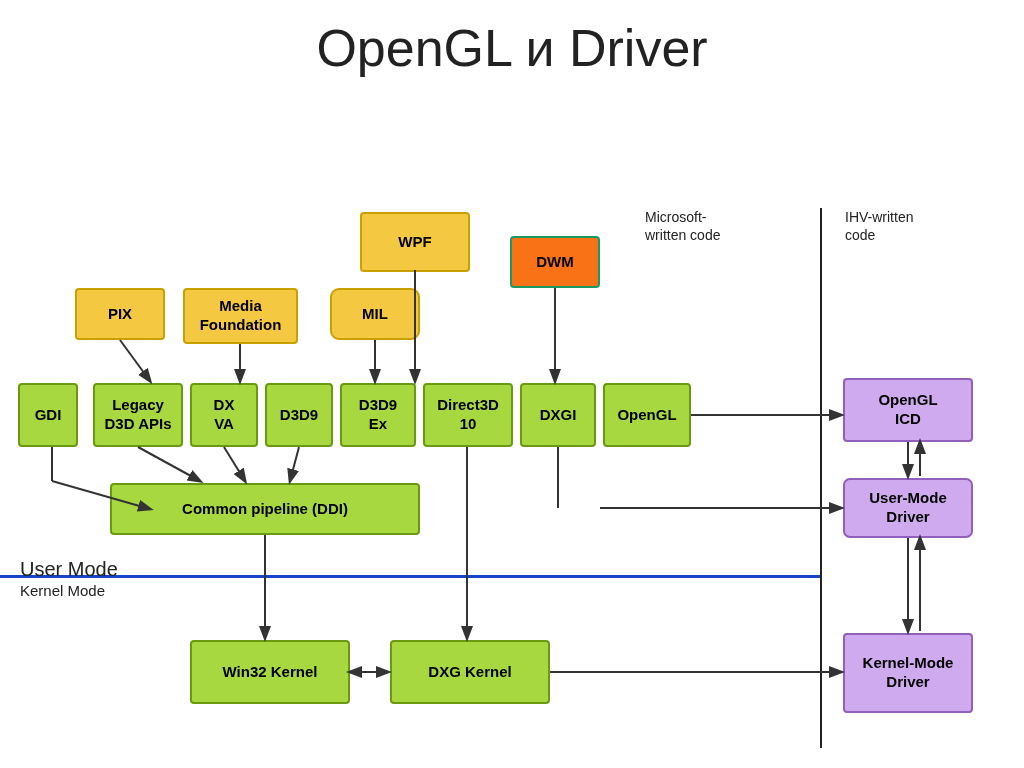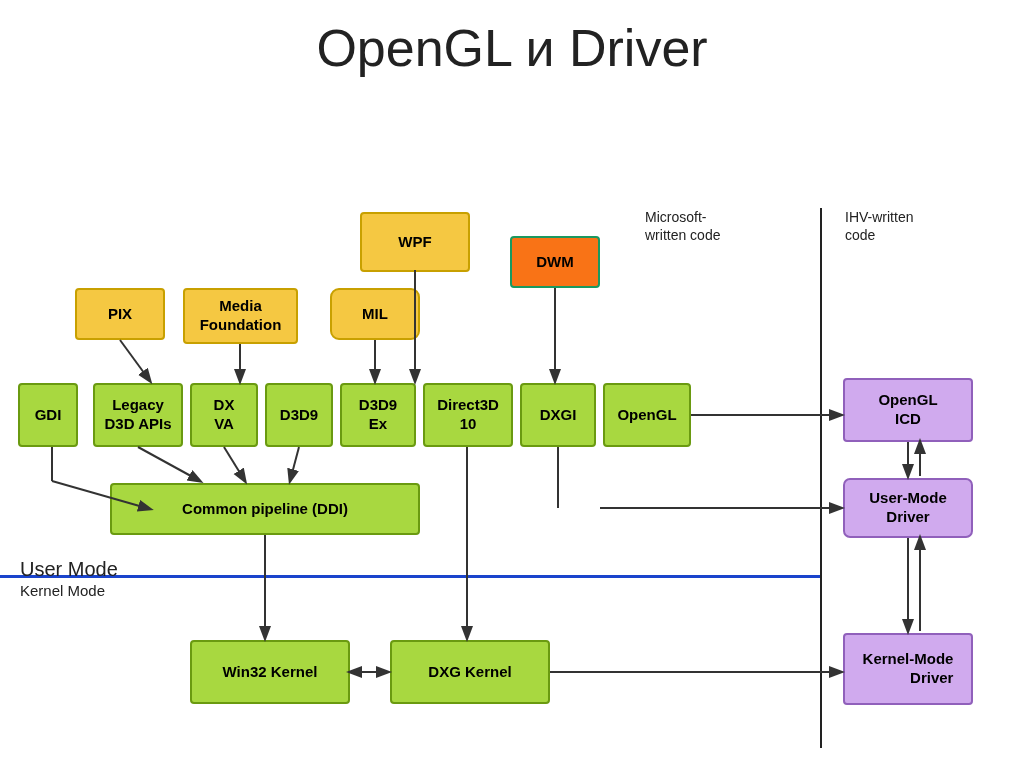--- a/index.html
+++ b/index.html
@@ -116,21 +116,21 @@
   <div class="box purple" style="left:843px; top:290px; width:130px; height:64px;">OpenGL<br>ICD</div>
 
   <div class="box green" style="left:110px; top:395px; width:310px; height:52px;">Common pipeline (DDI)</div>
 
   <div class="box purple" style="left:843px; top:390px; width:130px; height:60px;border-radius:7px;">User-Mode<br>Driver</div>
 
   <div class="box green" style="left:190px; top:552px; width:160px; height:64px;">Win32 Kernel</div>
 
   <div class="box green" style="left:390px; top:552px; width:160px; height:64px;">DXG Kernel</div>
 
-  <div class="box purple" style="left:843px; top:545px; width:130px; height:72px;text-align:right;">Kernel-Mode<br>Driver</div>
+  <div class="box purple" style="left:843px; top:545px; width:130px; height:80px;">Kernel-Mode<br>Driver</div>
 
   <svg class="arrows-svg">
     <defs>
       <marker id="ah" markerWidth="8" markerHeight="8" refX="6" refY="3" orient="auto">
         <path d="M0,0 L0,6 L8,3 z" fill="#333"></path>
       </marker>
       <marker id="ah2" markerWidth="8" markerHeight="8" refX="2" refY="3" orient="auto">
         <path d="M8,0 L8,6 L0,3 z" fill="#333"></path>
       </marker>
     </defs>

